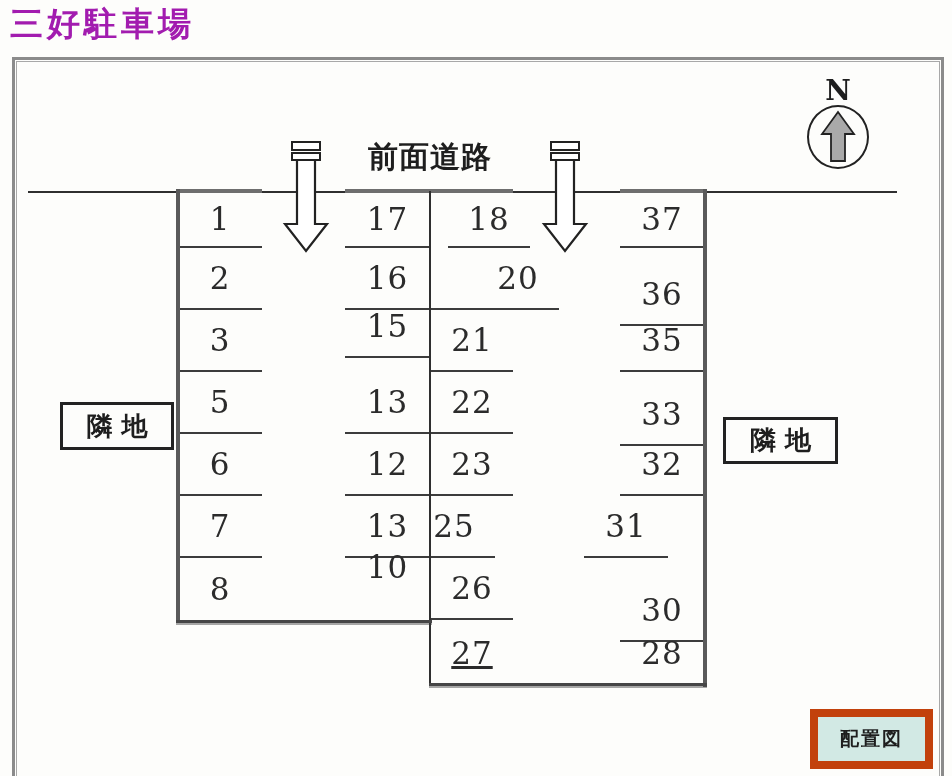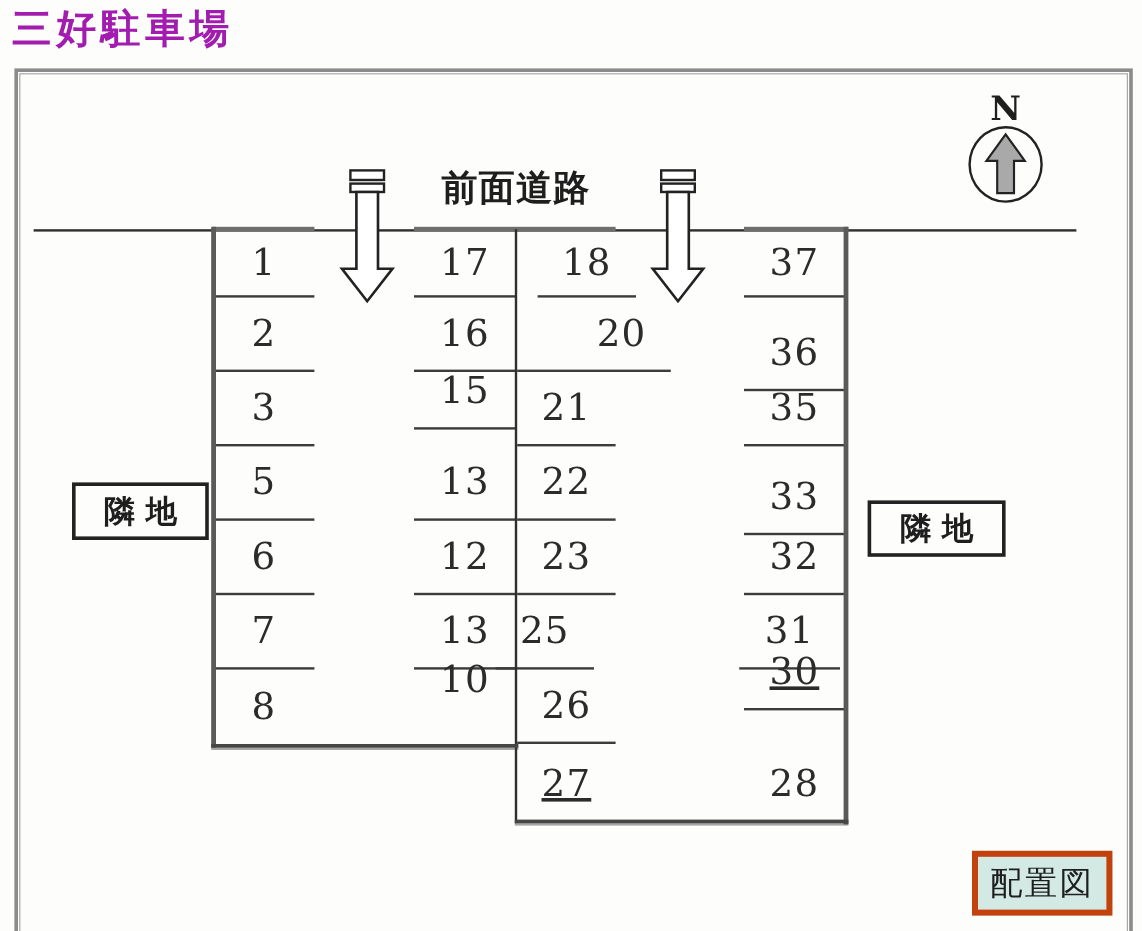--- a/index.html
+++ b/index.html
@@ -64,21 +64,21 @@
     position:absolute;display:flex;align-items:center;justify-content:center;
     border:3px solid #222;font-size:26px;font-weight:bold;z-index:5;
     background:#fdfdfb;
   }
   #adjacent-left{left:60px;top:402px;width:108px;height:42px}
   #adjacent-right{left:723px;top:417px;width:109px;height:41px}
   
   #caption-box{
     position:absolute;left:810px;top:709px;width:107px;height:44px;
     display:flex;align-items:center;justify-content:center;
-    border:5px solid #c2410c;font-size:27px;font-weight:normal;
+    border:8px solid #c2410c;font-size:19px;font-weight:bold;
     letter-spacing:2px;z-index:5;
   }
 </style>
 </head>
 <body>
 
 <div id="page-title">三好駐車場</div>
 
 <div id="frame">
   <div id="frame-inner"></div>
@@ -117,22 +117,22 @@
     <div class="cell divided" style="left: 431px; top: 372px; width: 82px; height: 60px;">22</div>
     <div class="cell divided" style="left: 431px; top: 434px; width: 82px; height: 60px; text-align: center;">23</div>
     <div class="cell divided" style="left: 413px; top: 496px; width: 82px; height: 60px;">25</div>
     <div class="cell divided" style="left: 431px; top: 558px; width: 82px; height: 60px;">26</div>
     <div class="cell" style="left: 431px; top: 620px; width: 82px; height: 65px; text-decoration: underline;">27</div>
     <div class="cell divided" style="left: 620px; top: 192px; width: 84px; height: 54px; text-align: right;">37</div>
     <div class="cell divided" style="left: 620px; top: 264px; width: 84px; height: 60px;">36</div>
     <div class="cell divided" style="left: 620px; top: 310px; width: 84px; height: 60px;">35</div>
     <div class="cell divided" style="left: 620px; top: 384px; width: 84px; height: 60px;">33</div>
     <div class="cell divided" style="left: 620px; top: 434px; width: 84px; height: 60px;">32</div>
-    <div class="cell divided" style="left: 616px; top: 496px; width: 84px; height: 60px;">31</div>
-    <div class="cell divided" style="left: 620px; top: 530px; width: 84px; height: 60px; text-decoration: underline;">30</div>
+    <div class="cell divided" style="left: 584px; top: 496px; width: 84px; height: 60px;">31</div>
+    <div class="cell divided" style="left: 620px; top: 580px; width: 84px; height: 60px;">30</div>
     <div class="cell" style="left: 620px; top: 620px; width: 84px; height: 65px;">28</div>
   </div>
 
 <div id="entrance-1" class="entrance">
   <svg width="60" height="114" viewBox="0 0 60 114">
     <rect x="16" y="2" width="28" height="8" fill="#ffffff" stroke="#222" stroke-width="2"></rect>
     <rect x="16" y="13" width="28" height="7" fill="#ffffff" stroke="#222" stroke-width="2"></rect>
     <polygon points="21,20 39,20 39,84 51,84 30,111 9,84 21,84" fill="#ffffff" stroke="#222" stroke-width="2.2"></polygon>
   </svg>
 </div>

